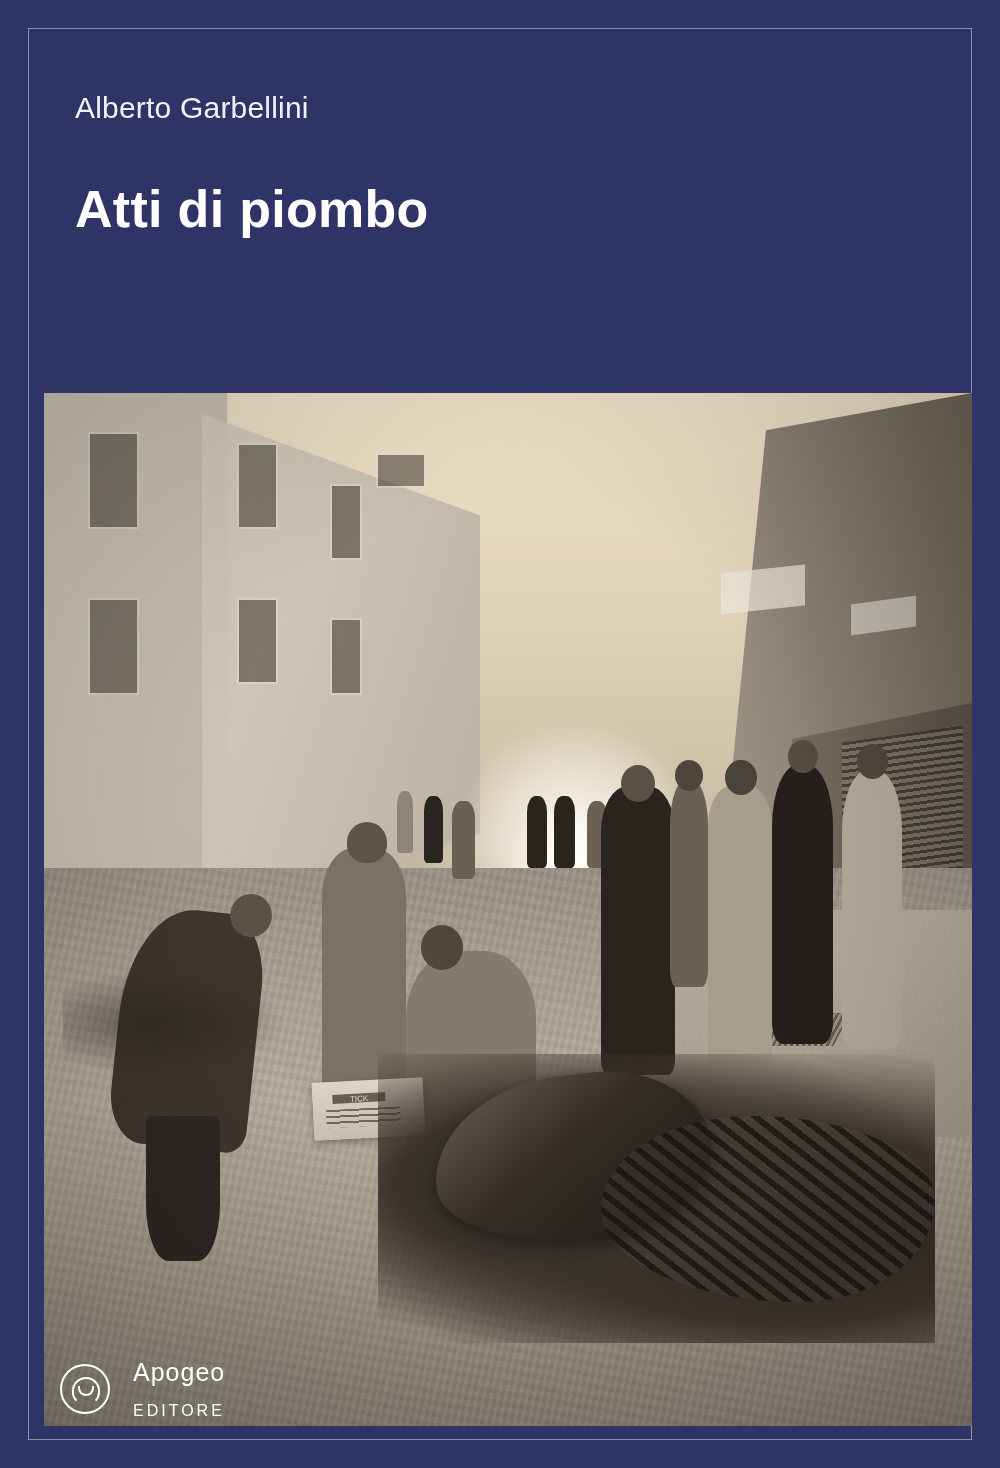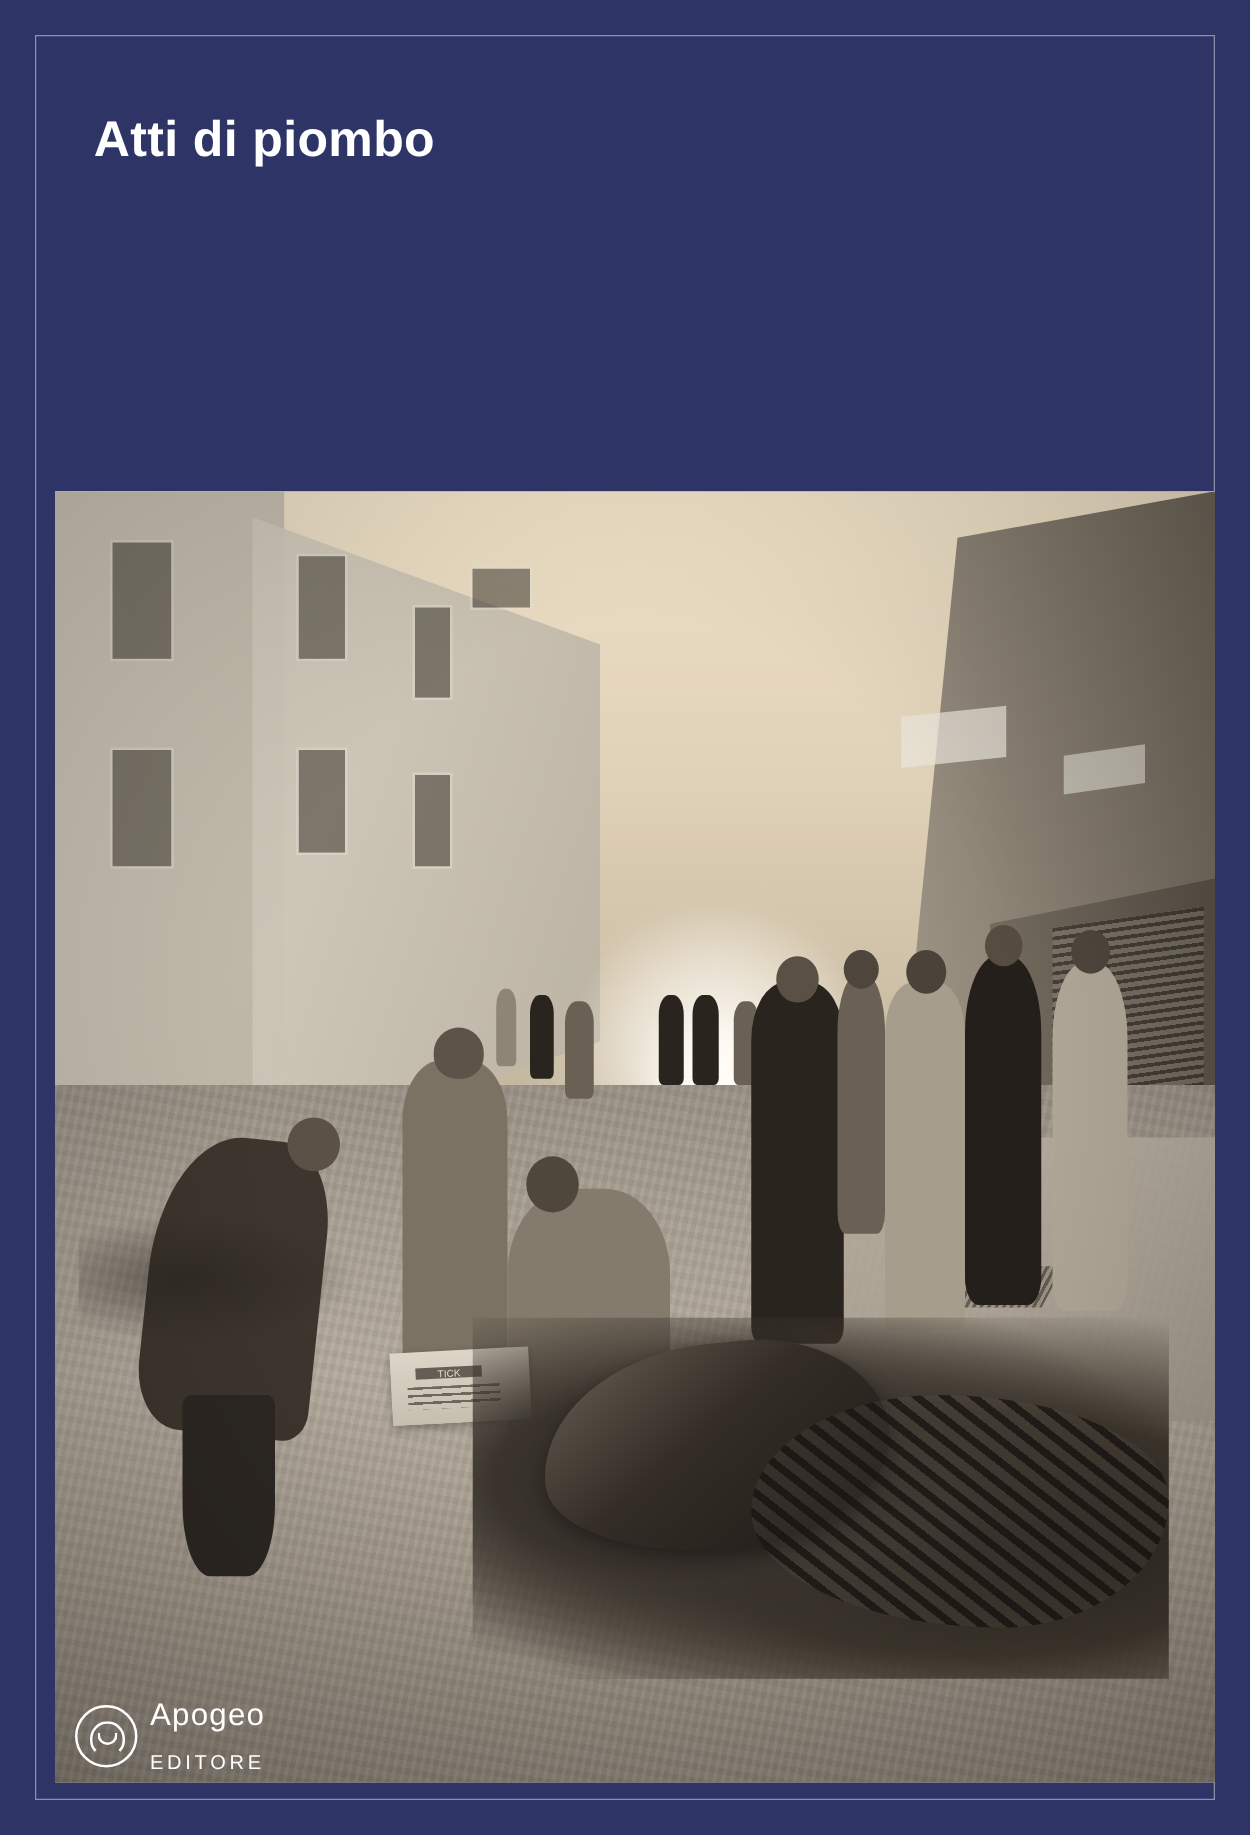--- a/index.html
+++ b/index.html
@@ -45,21 +45,21 @@
   .author {
     font-size: 30px;
     font-weight: 400;
     letter-spacing: 0.2px;
     line-height: 1.2;
     margin: 0 0 55px 0;
     color: #f2f2f6;
   }
 
   .title {
-    font-size: 40px;
+    font-size: 52px;
     font-weight: 700;
     letter-spacing: 0.3px;
     line-height: 1.1;
     margin: 0 0 42px 0;
     color: #ffffff;
   }
 
   .subtitle {
     font-size: 29px;
     font-weight: 400;
@@ -292,21 +292,21 @@
     pointer-events: none;
   }
 
   
   .publisher {
     position: absolute;
     left: 60px;
     bottom: 48px;
     display: flex;
     align-items: center;
-    gap: 10px;
+    gap: 23px;
     color: #ffffff;
   }
   .pub-mark {
     width: 46px;
     height: 46px;
     border-radius: 50%;
     border: 2px solid #ffffff;
     position: relative;
     flex: 0 0 auto;
   }
@@ -342,20 +342,21 @@
   }
 </style>
 </head>
 <body>
 
 <div class="cover">
 
   <div class="frame"></div>
 
   <div class="text-block">
+    <div class="author">Alberto Garbellini</div>
     <div class="title">Atti di piombo</div>
   </div>
 
   <div class="photo-wrap">
     <div class="photo"></div>
 
     <div class="bldg-left"></div>
     <div class="bldg-left-2"></div>
 
     <div class="win" style="left:5%;top:4%;width:5%;height:9%;"></div>

